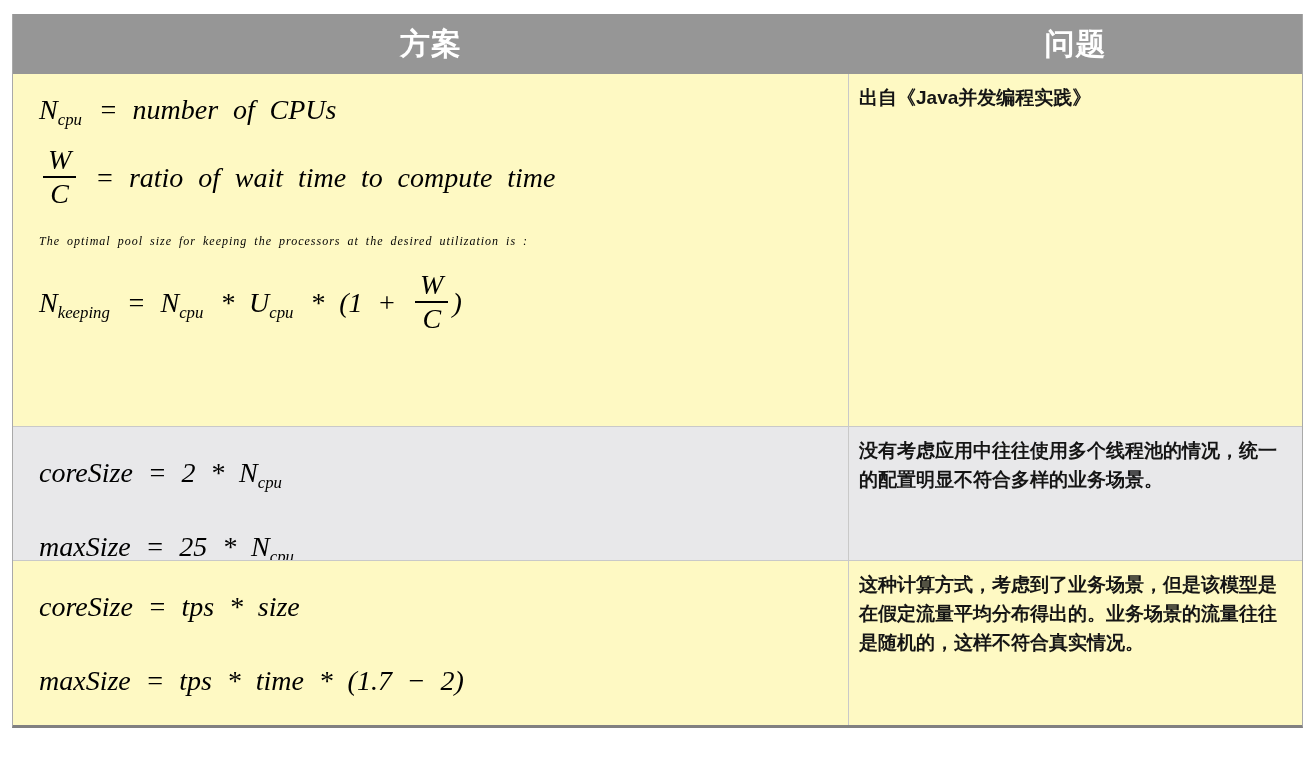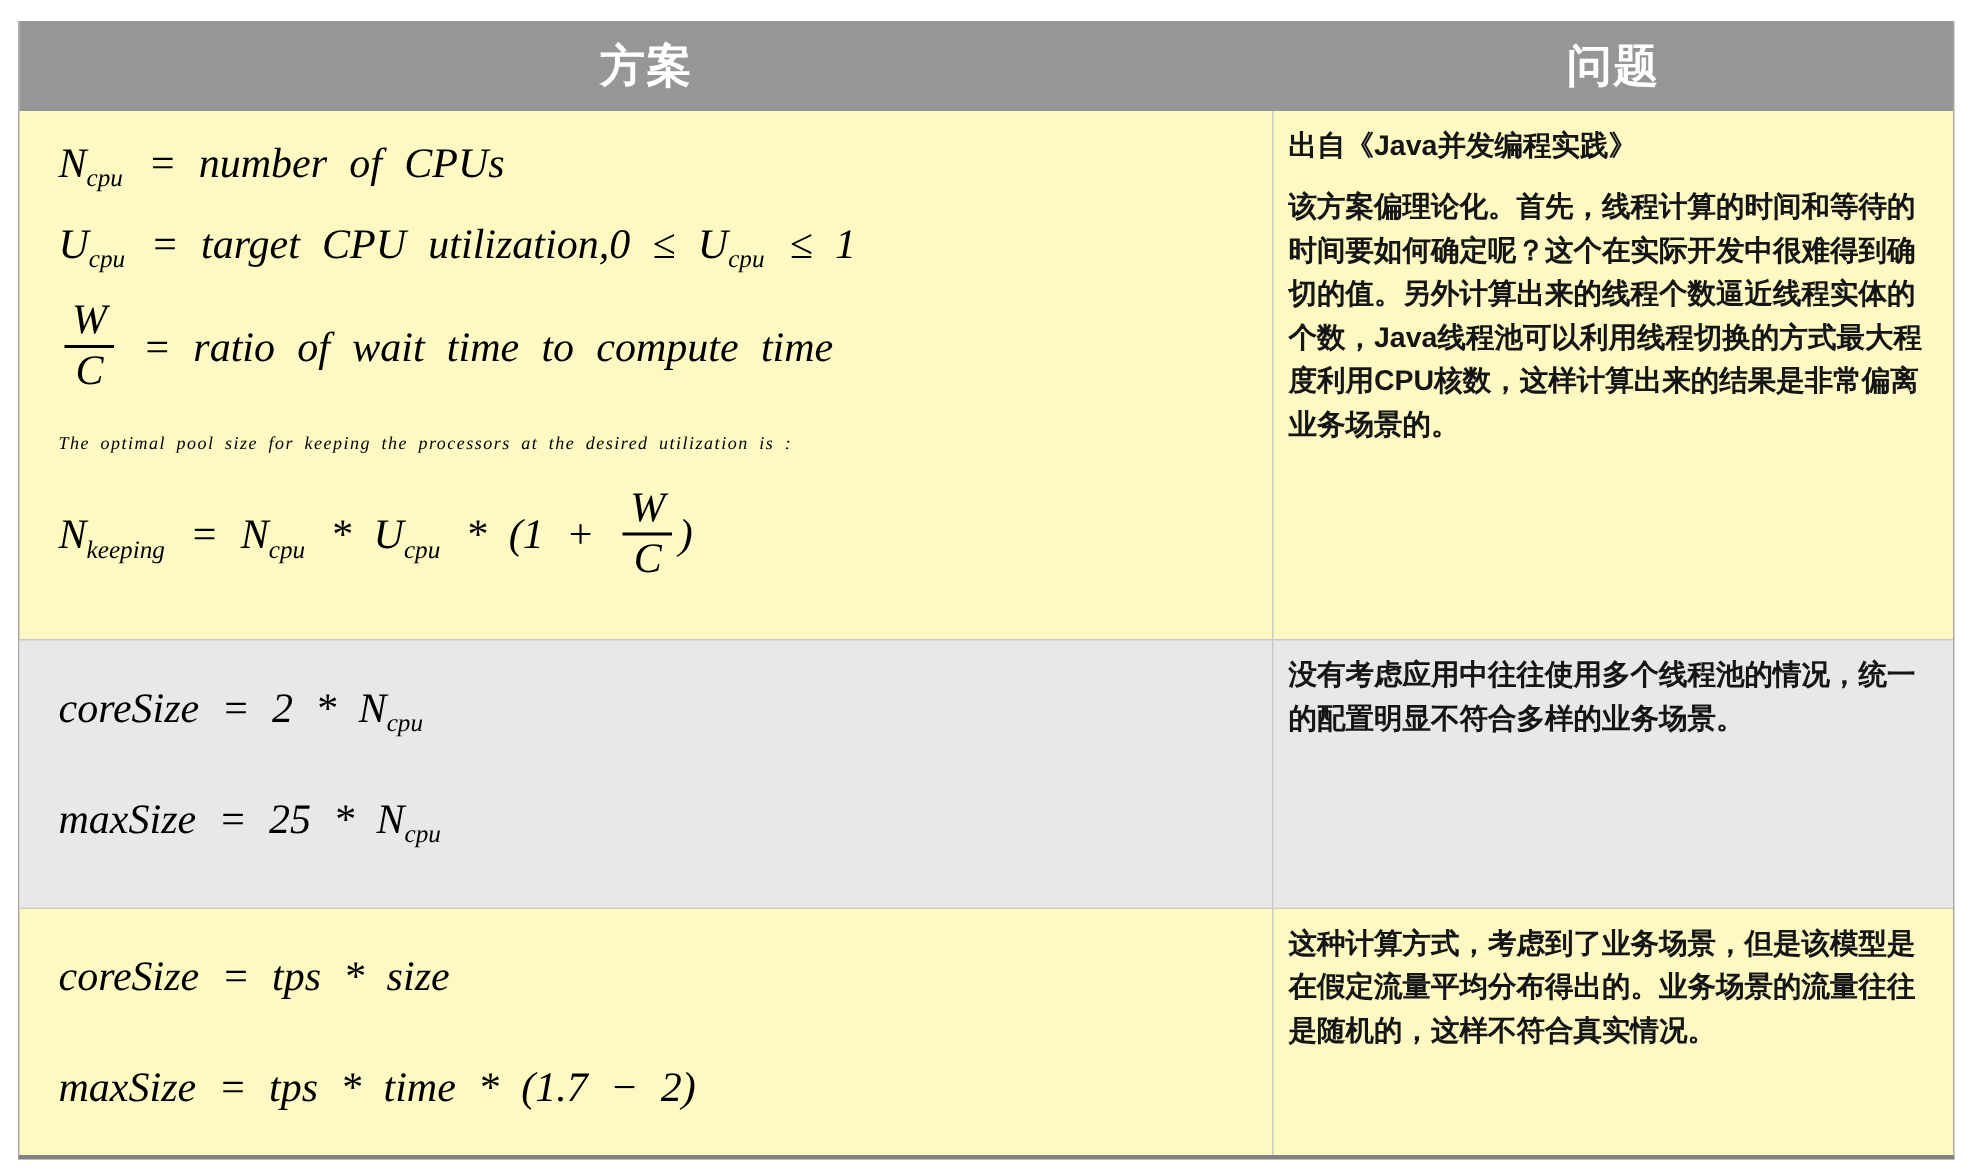--- a/index.html
+++ b/index.html
@@ -29,21 +29,21 @@
     font-weight: bold; font-size: 30px; text-align: center;
     letter-spacing: 1px;
   }
   .col-scheme { width: 836px; }
   .col-issue  { flex: 1; }
   .trow {
     display: flex; box-sizing: border-box; overflow: hidden;
   }
   .trow + .trow { border-top: 1px solid var(--border-inner, #c9c9c9); }
   .row-1 { height: 352px; }
-  .row-2 { height: 179px; background: var(--row-alt-bg, #e8e8ea); }
+  .row-2 { height: 134px; background: var(--row-alt-bg, #e8e8ea); }
   .row-3 { height: 165px; }
   .td { box-sizing: border-box; overflow: hidden; }
   .td.col-scheme {
     border-right: 1px solid var(--border-inner, #c9c9c9);
     padding: 20px 6px 0 26px;
   }
   .td.col-issue { padding: 9px 8px 0 10px; }
   .row-2 .td.col-scheme, .row-3 .td.col-scheme { padding-top: 30px; }
 
   
@@ -96,28 +96,26 @@
 <div class="table">
 
   <div class="thead">
     <div class="th col-scheme">方案</div>
     <div class="th col-issue">问题</div>
   </div>
 
   <div class="trow row-1">
     <div class="td col-scheme">
         <div class="formula-line">N<span class="sub">cpu</span> = number of CPUs</div>
-        <div class="formula-line">U<span class="sub">cpu</span> = target CPU utilization,0 ≤ U<span class="sub">cpu</span> ≤ 1</div>
         <div class="formula-line"><span class="frac"><span class="num">W</span><span class="den">C</span></span> = ratio of wait time to compute time</div>
         <div class="note-line">The optimal pool size for keeping the processors at the desired utilization is :</div>
         <div class="formula-line">N<span class="sub">keeping</span> = N<span class="sub">cpu</span> * U<span class="sub">cpu</span> * (1 + <span class="frac"><span class="num">W</span><span class="den">C</span></span>)</div>
       </div>
     <div class="td col-issue issue-text">
         <p>出自《Java并发编程实践》</p>
-        <p>该方案偏理论化。首先，线程计算的时间和等待的时间要如何确定呢？这个在实际开发中很难得到确切的值。另外计算出来的线程个数逼近线程实体的个数，Java线程池可以利用线程切换的方式最大程度利用CPU核数，这样计算出来的结果是非常偏离业务场景的。</p>
       </div>
   </div>
 
   <div class="trow row-2">
     <div class="td col-scheme">
         <div class="formula-line">coreSize = 2 * N<span class="sub">cpu</span></div>
         <div class="formula-line">maxSize = 25 * N<span class="sub">cpu</span></div>
       </div>
     <div class="td col-issue issue-text">
         <p>没有考虑应用中往往使用多个线程池的情况，统一的配置明显不符合多样的业务场景。</p>

